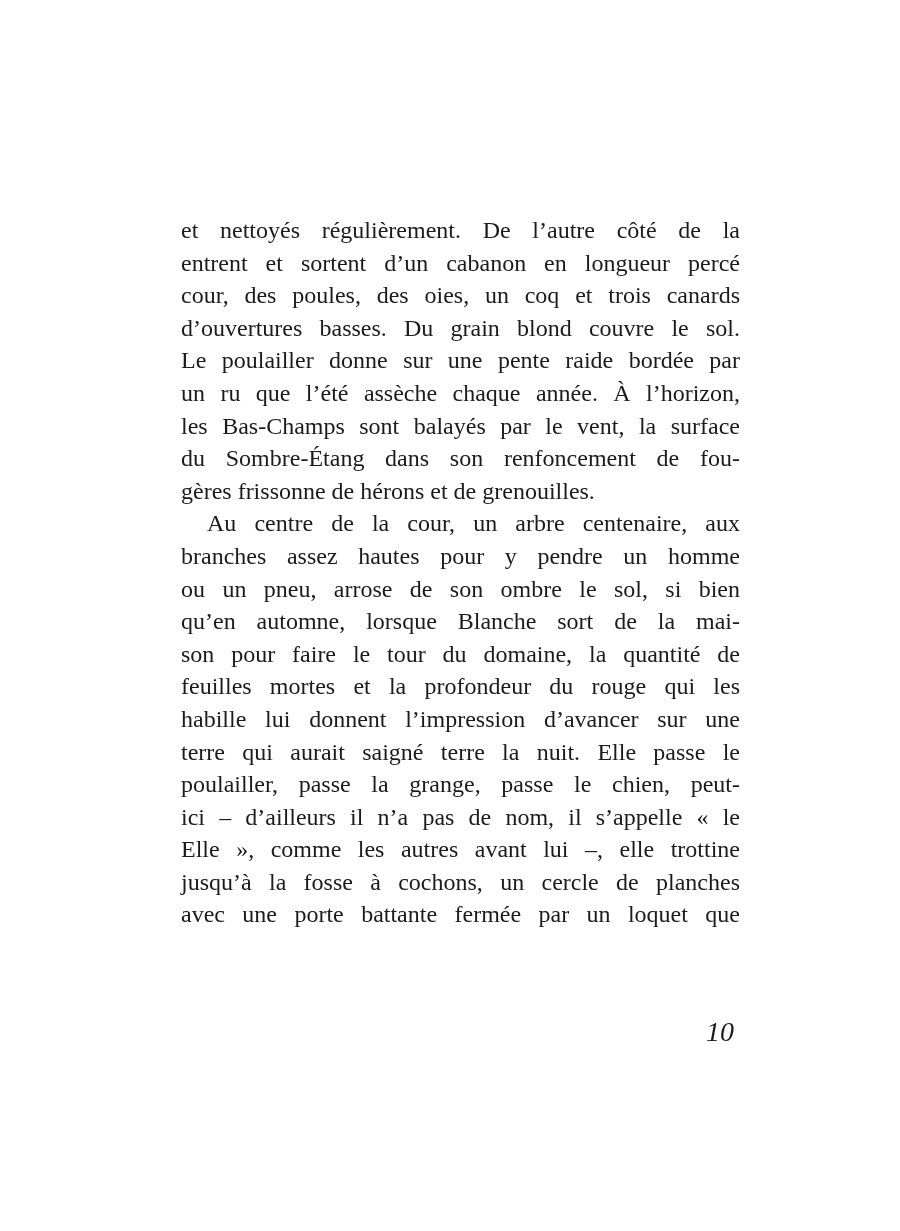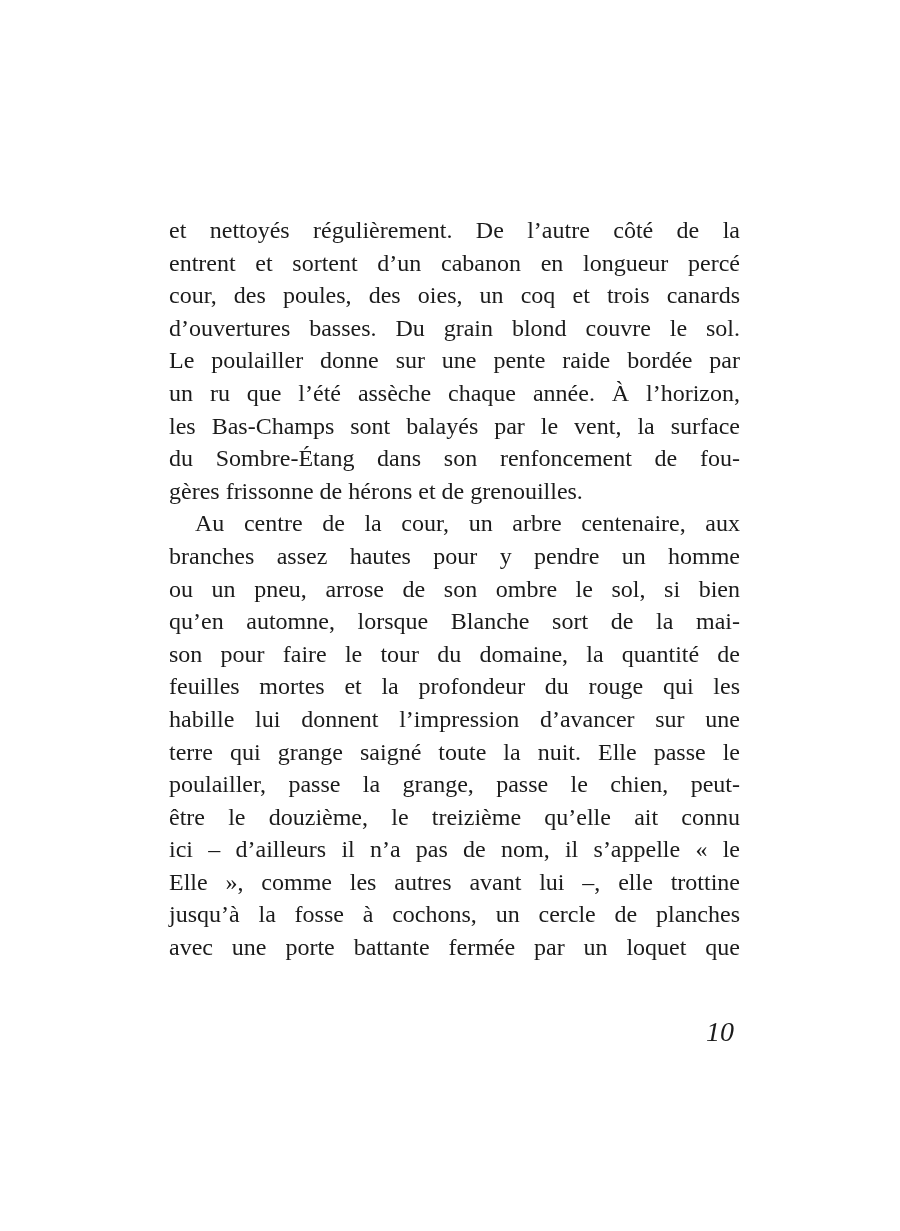--- a/index.html
+++ b/index.html
@@ -25,20 +25,21 @@
     line-height: 32.6px;
     -webkit-font-smoothing: antialiased;
   }
   .para {
     margin: 0;
   }
   .line {
     text-align: justify;
     text-align-last: justify;
     white-space: normal;
+    margin-left: 12px;
   }
   .line.no-justify {
     text-align: right;
     text-align-last: left;
   }
   .line.indent {
     text-indent: 26px;
   }
   .page-number {
     position: absolute;
@@ -66,23 +67,22 @@
         <div class="line no-justify">gères frissonne de hérons et de grenouilles.</div>
       </div>
       <div class="para">
         <div class="line indent">Au centre de la cour, un arbre centenaire, aux</div>
         <div class="line">branches assez hautes pour y pendre un homme</div>
         <div class="line">ou un pneu, arrose de son ombre le sol, si bien</div>
         <div class="line">qu’en automne, lorsque Blanche sort de la mai-</div>
         <div class="line">son pour faire le tour du domaine, la quantité de</div>
         <div class="line">feuilles mortes et la profondeur du rouge qui les</div>
         <div class="line">habille lui donnent l’impression d’avancer sur une</div>
-        <div class="line">terre qui grange saigné toute la nuit. Elle passe le</div>
+        <div class="line">terre qui aurait saigné terre la nuit. Elle passe le</div>
         <div class="line">poulailler, passe la grange, passe le chien, peut-</div>
-        <div class="line">être le douzième, le treizième qu’elle ait connu</div>
         <div class="line">ici – d’ailleurs il n’a pas de nom, il s’appelle « le</div>
         <div class="line">Elle », comme les autres avant lui –, elle trottine</div>
         <div class="line">jusqu’à la fosse à cochons, un cercle de planches</div>
         <div class="line">avec une porte battante fermée par un loquet que</div>
       </div>
     </div>
   <div class="page-number">10</div>
 </div>
 
 </body></html>

